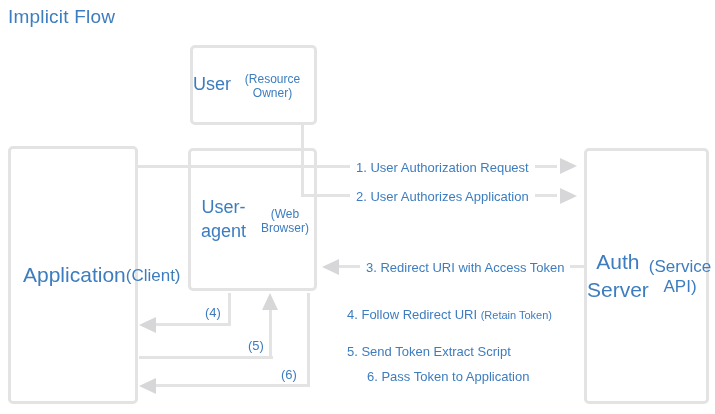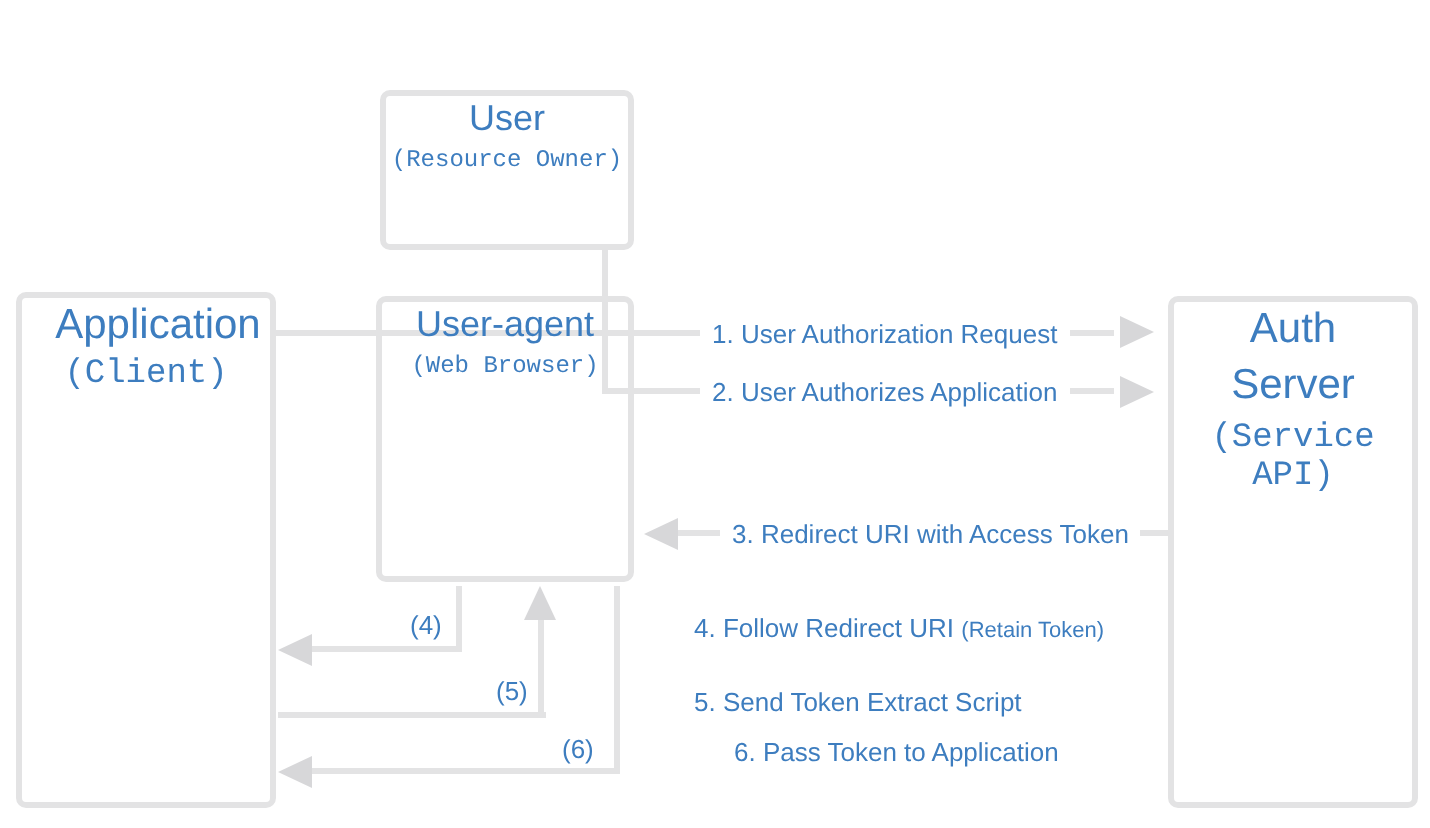--- a/index.html
+++ b/index.html
@@ -11,26 +11,26 @@
   }
   .page-title {
     position:absolute; left:8px; top:6px;
     font-size:19px; color:var(--accent); letter-spacing:0.2px;
   }
   
   .dbox {
     position:absolute; box-sizing:border-box;
     border:3px solid var(--line); border-radius:5px;
     background:transparent; z-index:3;
-    display:flex; flex-direction:column; align-items:center; justify-content:flex-start;
+    display:flex; flex-direction:row; align-items:center; justify-content:space-between;
     text-align:center; color:var(--accent);
   }
   .dbox .t  { font-size:18px; line-height:1.3; }
   .dbox .t.big { font-size:21px;margin-left:12px; }
-  .dbox .s  { font-size:12px; margin-top:2px;font-family:Liberation Mono, monospace; }
+  .dbox .s  { font-size:12px; margin-top:2px; }
   .dbox .s.big { font-size:17px; }
   #box-user       { left:190px; top:45px;  width:127px; height:80px;  }
   #box-user-agent { left:188px; top:148px; width:129px; height:143px; }
   #box-app        { left:8px;   top:146px; width:130px; height:258px; }
   #box-auth       { left:584px; top:148px; width:125px; height:256px; }
   #box-auth .t.big { width:90px; margin:0 auto; line-height:1.35; }
   
   .line { position:absolute; background:var(--line); z-index:1; }
   
   .ah { position:absolute; width:0; height:0; z-index:2; }
@@ -47,20 +47,21 @@
   .marker {
     position:absolute; z-index:4; font-size:13px; color:var(--accent);
     background:#ffffff; padding:0 3px; white-space:nowrap;
   }
 </style>
 </head>
 <body>
 
 <div id="stage" style="--accent: #3d7dbf; --line: #e3e3e4; --arrow: #d7d7d9;">
 
+  <div class="page-title">Implicit Flow</div>
 
   <div class="line" style="left:138px; top:165px; width:419px; height:3px;"></div>
   <div class="ah ah-right" style="left:560px; top:158px;"></div>
 
   <div class="line" style="left:301px; top:125px; width:3px; height:72px;"></div>
   <div class="line" style="left:301px; top:194px; width:256px; height:3px;"></div>
   <div class="ah ah-right" style="left:560px; top:188px;"></div>
 
   <div class="line" style="left:338px; top:265px; width:246px; height:3px;"></div>
   <div class="ah ah-left" style="left:322px; top:259px;"></div>

